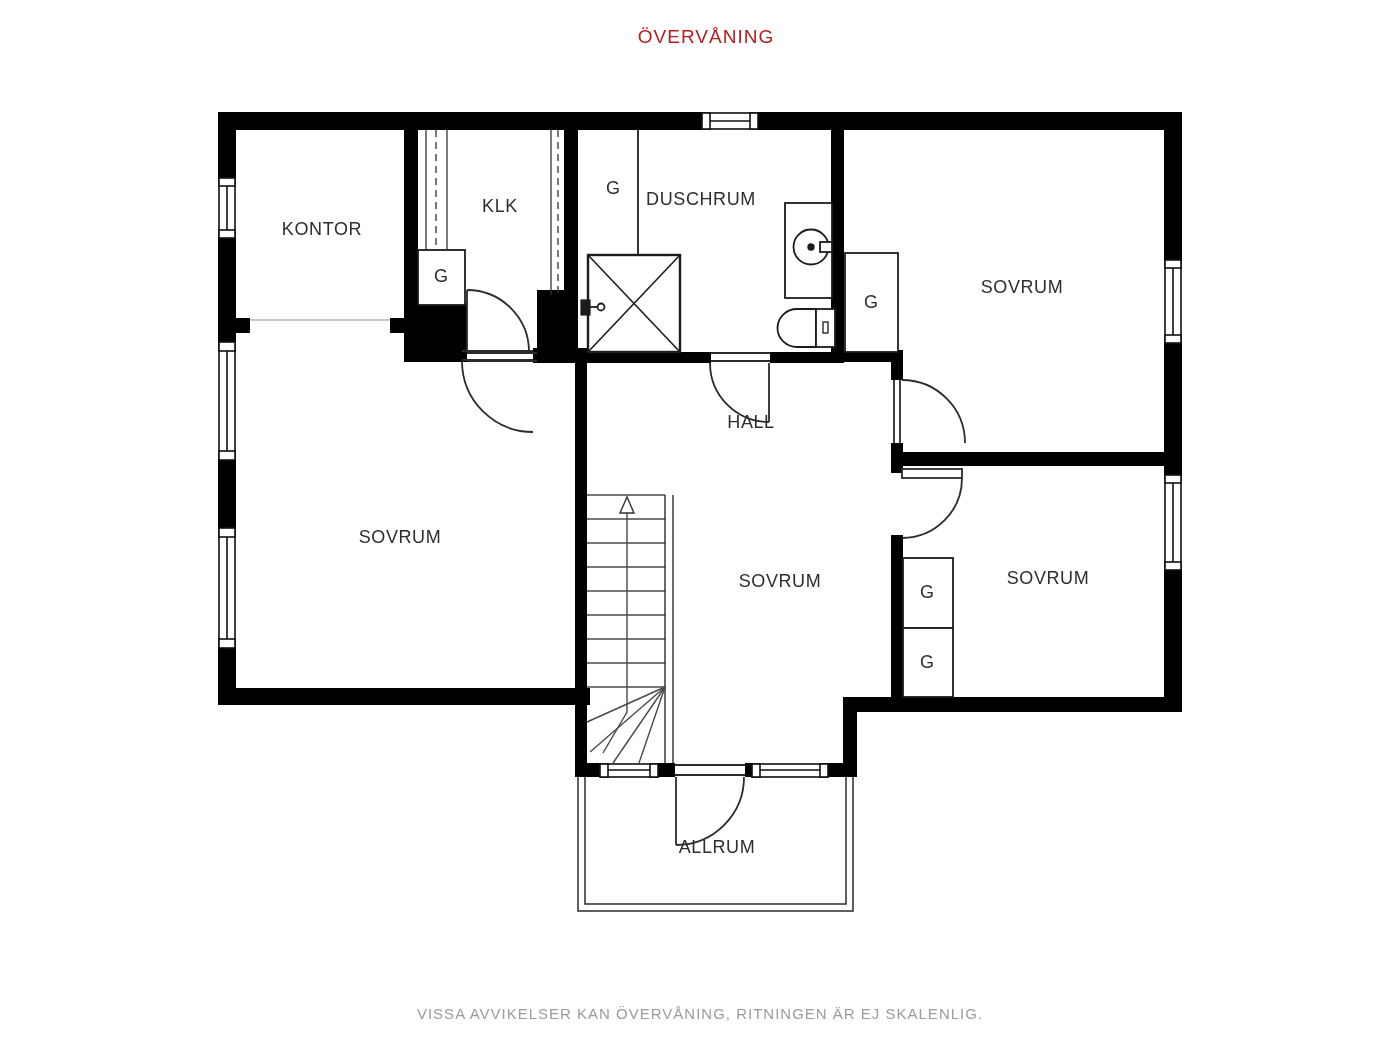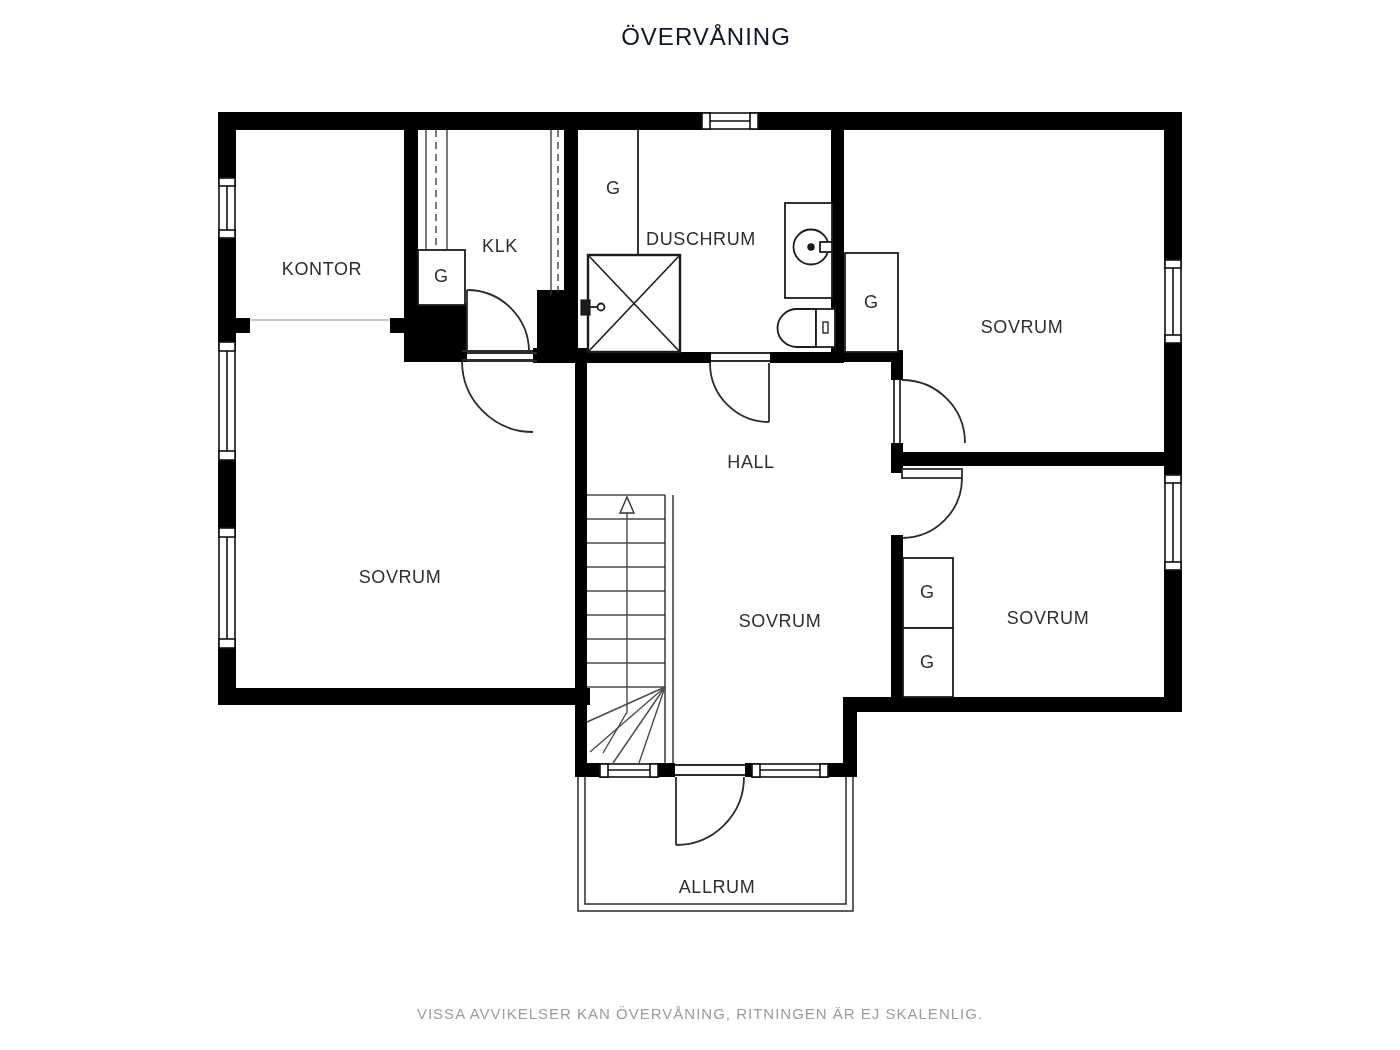--- a/index.html
+++ b/index.html
@@ -1,22 +1,22 @@
 <!DOCTYPE html>
 <html><head>
 <meta charset="utf-8">
 <style>
   html,body{margin:0;padding:0;background:#ffffff;}
   .canvas{position:relative;width:1400px;height:1050px;background:#ffffff;overflow:hidden;
           font-family:"Liberation Sans",sans-serif;}
   .plan-svg{position:absolute;left:0;top:0;}
   .page-title{position:absolute;left:706px;top:37px;transform:translate(-50%,-50%);
-              font-size:24px;letter-spacing:1px;color:#0f172a;white-space:nowrap;}
+              font-size:19px;letter-spacing:1px;color:#b91c1c;white-space:nowrap;}
   .room-label{position:absolute;transform:translate(-50%,-50%);font-size:18px;
-              letter-spacing:0.6px;color:#2e2e2e;white-space:nowrap;margin-top:40px;}
+              letter-spacing:0.6px;color:#2e2e2e;white-space:nowrap;}
   .g-label{position:absolute;transform:translate(-50%,-50%);font-size:18px;color:#2e2e2e;}
   .footer-note{position:absolute;left:700px;top:1013px;transform:translate(-50%,-50%);
                font-size:15px;letter-spacing:1px;color:#9c9c9c;white-space:nowrap;}
 </style>
 </head>
 <body>
 
 <div class="canvas">
 
   <div class="page-title">ÖVERVÅNING</div>

